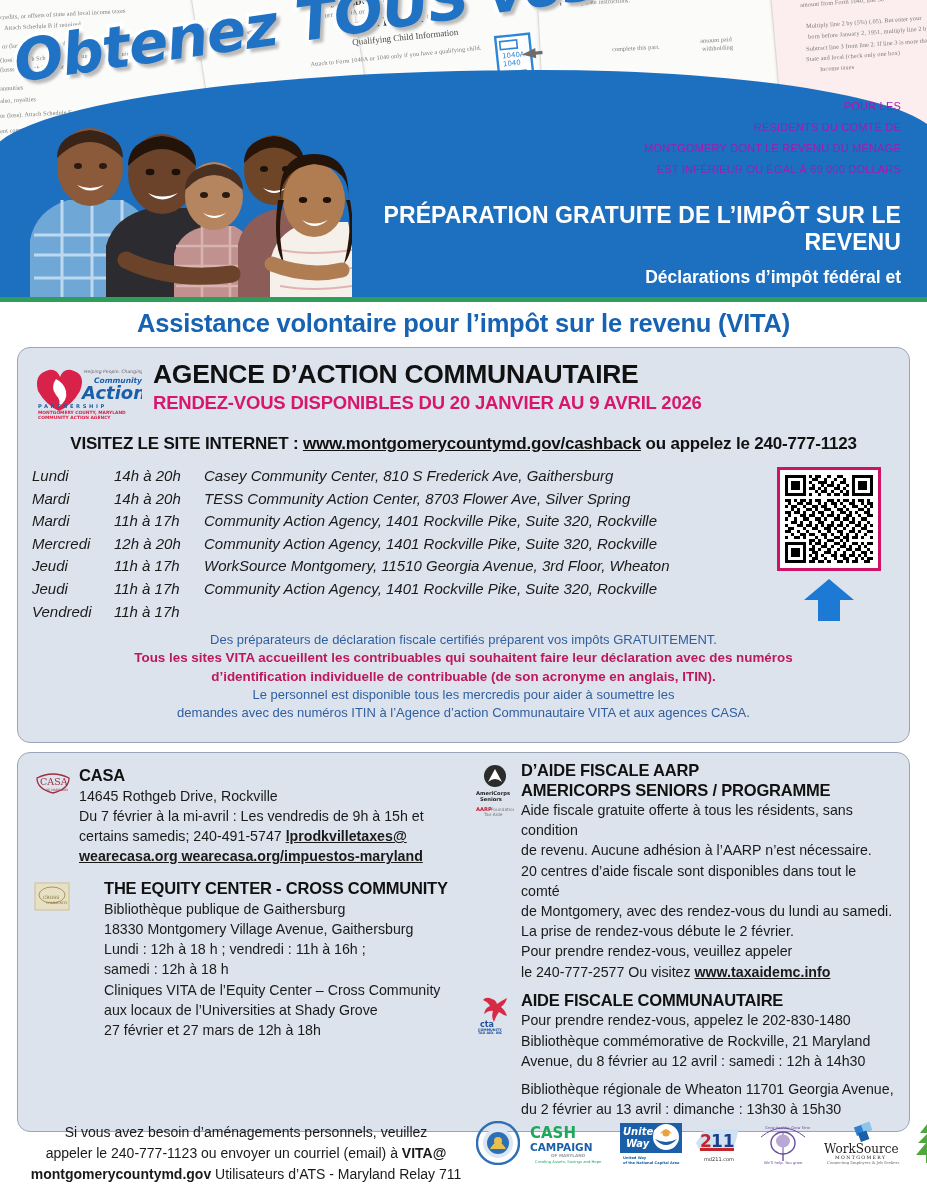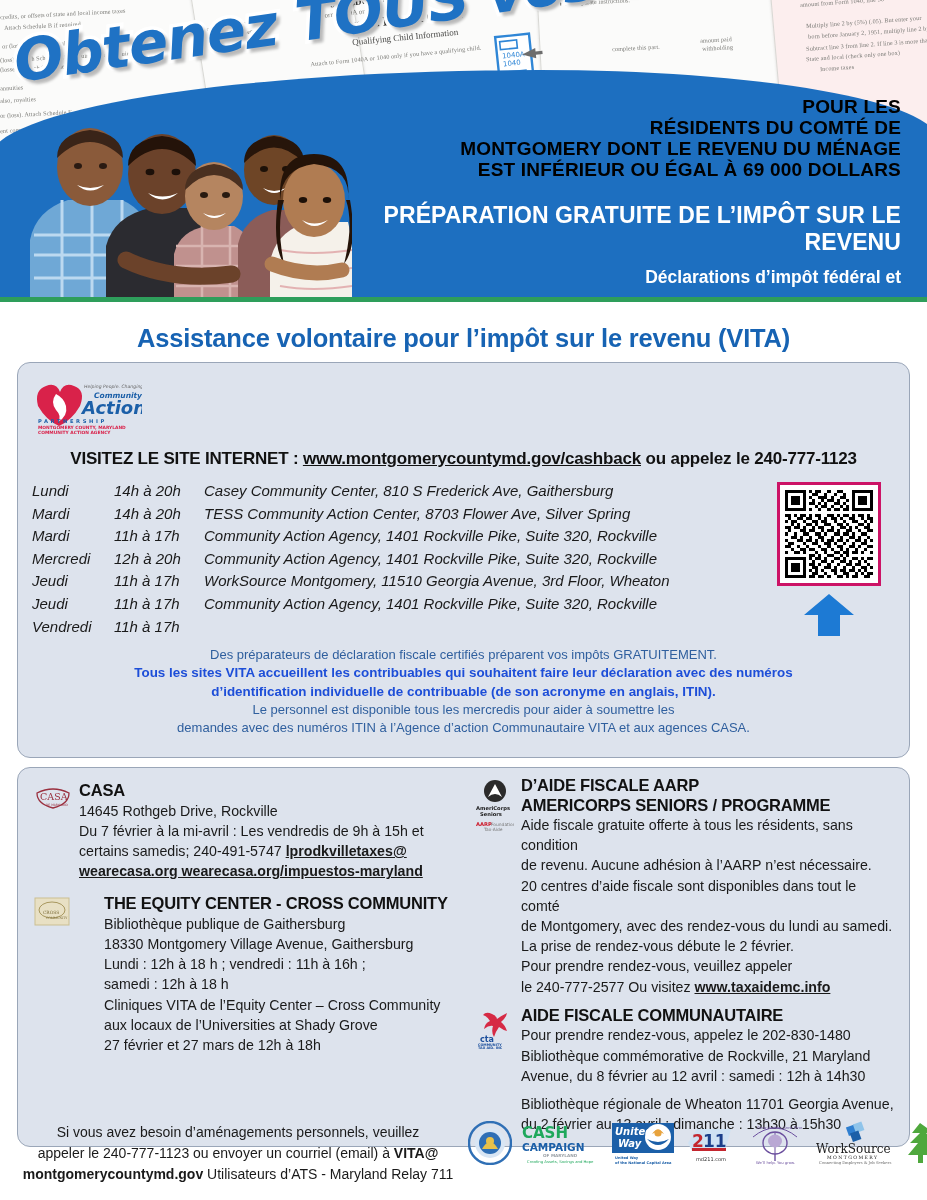--- a/index.html
+++ b/index.html
@@ -49,28 +49,28 @@
     text-shadow: 3px 4px 3px rgba(0,0,0,.28);
     font-family:"DejaVu Sans", sans-serif;
   }
 
   .family-photo {
     position:absolute; left:22px; bottom:0; width:330px; height:252px;
     overflow:hidden;
   }
 
   .hero-right { position:absolute; right:26px; top:96px; width:572px; text-align:right; }
-  .hero-elig { color:#000000; font-weight:bold; font-size:19px; line-height:21px; letter-spacing:.2px; }
+  .hero-elig { color:#a21caf; font-weight:normal; font-size:11px; line-height:21px; letter-spacing:.2px; }
   .hero-h2 { color:#ffffff; font-weight:bold; font-size:23px; margin-top:22px; letter-spacing:.1px; }
   .hero-h3 { color:#ffffff; font-weight:bold; font-size:17.5px; line-height:25px; margin-top:9px; }
 
   
   .vita-title {
     text-align:center; color:#1763b3; font-weight:bold; font-size:25.5px;
-    padding-top:22px; letter-spacing:-.2px;
+    padding-top:7px; letter-spacing:-.2px;
   }
 
   
   .panel {
     background:#dde3ed; border:1.4px solid #9aa6b8; border-radius:13px;
     margin: 9px 17px 0 17px; position:relative;
   }
   .agency-panel { padding: 9px 14px 8px 14px; }
 
   .agency-head { display:flex; align-items:flex-start; gap:11px; }
@@ -89,38 +89,38 @@
   .stime { width:90px; flex:0 0 90px; }
   .sloc { flex:1; }
 
   .qr-col { width:140px; flex:0 0 140px; padding-left:8px; padding-top:2px; text-align:center;}
   .qr-box { width:104px; height:104px; border:3px solid #cc1366; background:#fff; margin:0 auto; padding:5px; }
   .qr { width:100%; height:100%; display:block; }
   .arrow-up { margin: 8px auto 0; width:54px; height:42px; }
 
   .notes { padding: 6px 42px 12px 42px; text-align:center; }
   .note-l { font-size:13px; color:#2f5f9e; line-height:18px; }
-  .note-b { font-size:13.4px; color:#1d4ed8; font-weight:bold; line-height:18.5px; }
+  .note-b { font-size:13.4px; color:#be185d; font-weight:bold; line-height:18.5px; }
 
   
   .partner-panel { padding: 6px 14px 12px 16px; }
   .partner-h1 { font-size:26px; font-weight:bold; color:#111; letter-spacing:-.3px; margin-bottom:2px;}
   .cols { display:flex; gap:12px; }
   .colL { width:430px; flex:0 0 430px; }
   .colR { flex:1; }
   .entry { display:flex; gap:7px; margin-top:7px; }
   .elogo { width:38px; flex:0 0 38px; padding-top:3px; }
   .ebody { flex:1; }
   .ehead { font-size:16.5px; font-weight:bold; color:#111; letter-spacing:-.2px; line-height:19.5px;}
   .eline { font-size:14.2px; color:#1a1a1a; line-height:20.2px; }
   .eline .u { text-decoration:underline; font-weight:bold; }
   .eline.gap { margin-top:8px; }
 
   
-  .footer { position:absolute; left:8px; right:0; bottom:0; height:92px; display:flex; align-items:flex-start; }
+  .footer { position:absolute; left:16px; right:0; bottom:0; height:92px; display:flex; align-items:flex-start; }
   .foot-text { width:460px; flex:0 0 460px; text-align:center; font-size:14px; line-height:21px; color:#1a1a1a; padding-top:14px;}
   .foot-text b { font-weight:bold; }
   .foot-logos { flex:1; display:flex; align-items:center; gap:9px; padding-top:12px; padding-right:8px;}
   .flogo { height:46px; display:flex; align-items:center; }
 </style>
 </head>
 <body>
 
 <div class="poster">
 
@@ -275,20 +275,24 @@
         <svg width="110" height="60" viewBox="0 0 110 60">
           <path d="M6 30 Q2 14 14 10 Q24 6 28 16 Q32 6 42 10 Q54 14 48 30 Q40 44 27 50 Q14 44 6 30Z" fill="#d9224a"></path>
           <path d="M24 18 Q18 26 24 34 Q30 40 26 46 Q36 40 34 30 Q32 22 24 18Z" fill="#ffffff"></path>
           <text x="52" y="12" font-size="4.6" fill="#6a6a6a" font-family="DejaVu Sans, sans-serif" font-style="italic">Helping People. Changing Lives.</text>
           <text x="62" y="22" font-size="7.5" fill="#1b5fa8" font-family="DejaVu Sans, sans-serif" font-weight="bold" font-style="italic">Community</text>
           <text x="50" y="38" font-size="18" fill="#1b5fa8" font-family="DejaVu Sans, sans-serif" font-weight="bold" font-style="italic">Action</text>
           <text x="6" y="47" font-size="5.2" fill="#1b5fa8" font-family="DejaVu Sans, sans-serif" font-weight="bold" letter-spacing="2.6">PARTNERSHIP</text>
           <text x="6" y="53" font-size="4.4" fill="#d9224a" font-family="DejaVu Sans, sans-serif" font-weight="bold">MONTGOMERY COUNTY, MARYLAND</text>
           <text x="6" y="58" font-size="4.4" fill="#d9224a" font-family="DejaVu Sans, sans-serif" font-weight="bold">COMMUNITY ACTION AGENCY</text>
         </svg>
+      </div>
+      <div class="agency-titles">
+        <div class="agency-h1">AGENCE D’ACTION COMMUNAUTAIRE</div>
+        <div class="agency-h2">RENDEZ-VOUS DISPONIBLES DU 20 JANVIER AU 9 AVRIL 2026</div>
       </div>
     </div>
 
     <div class="visit-line">
       <span>VISITEZ LE SITE INTERNET : </span><span class="u">www.montgomerycountymd.gov/cashback</span><span> ou appelez le 240-777-1123</span>
     </div>
 
     <div class="sched-wrap">
       <div class="sched" id="schedule-table">
           <div class="srow">

